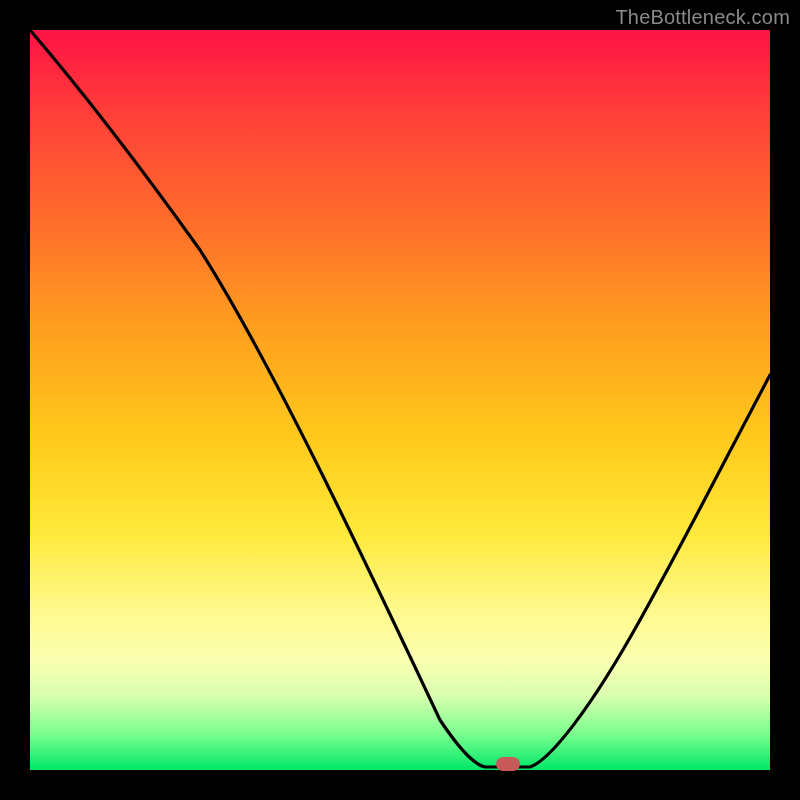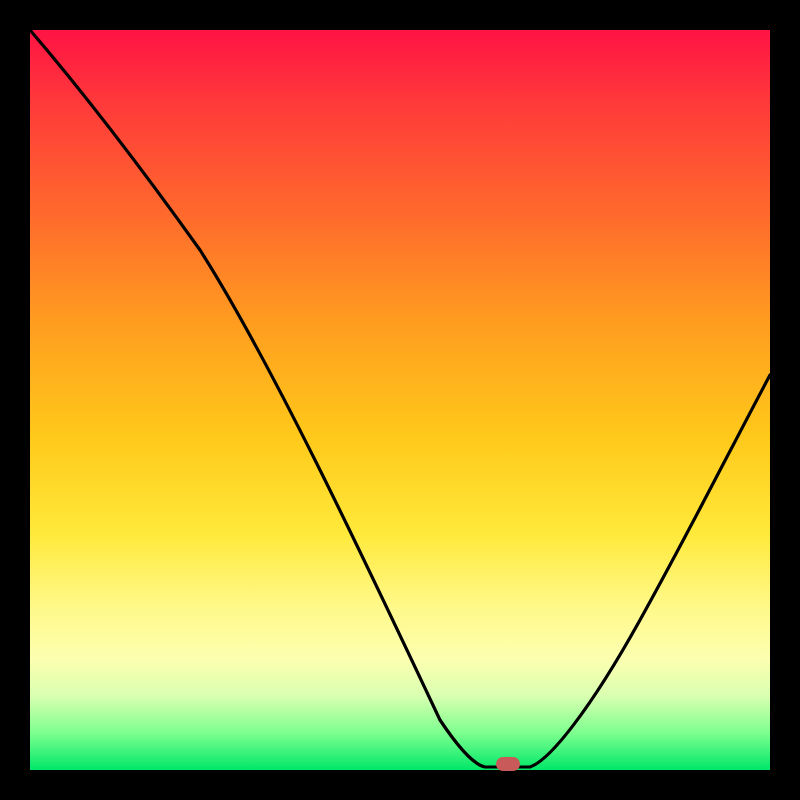--- a/index.html
+++ b/index.html
@@ -74,13 +74,14 @@
       <path d="M 0 0
                C 60 70, 120 150, 170 220
                C 240 330, 330 520, 410 690
                C 430 720, 445 735, 455 737
                L 500 737
                C 520 730, 560 680, 610 590
                C 660 500, 700 420, 740 345" fill="none" stroke="#000" stroke-width="3.2" stroke-linecap="round"></path>
     </svg>
     <div class="marker" style="left:478px; top:734px;"></div>
   </div>
+  <div class="watermark">TheBottleneck.com</div>
 </div>
 
 </body></html>

